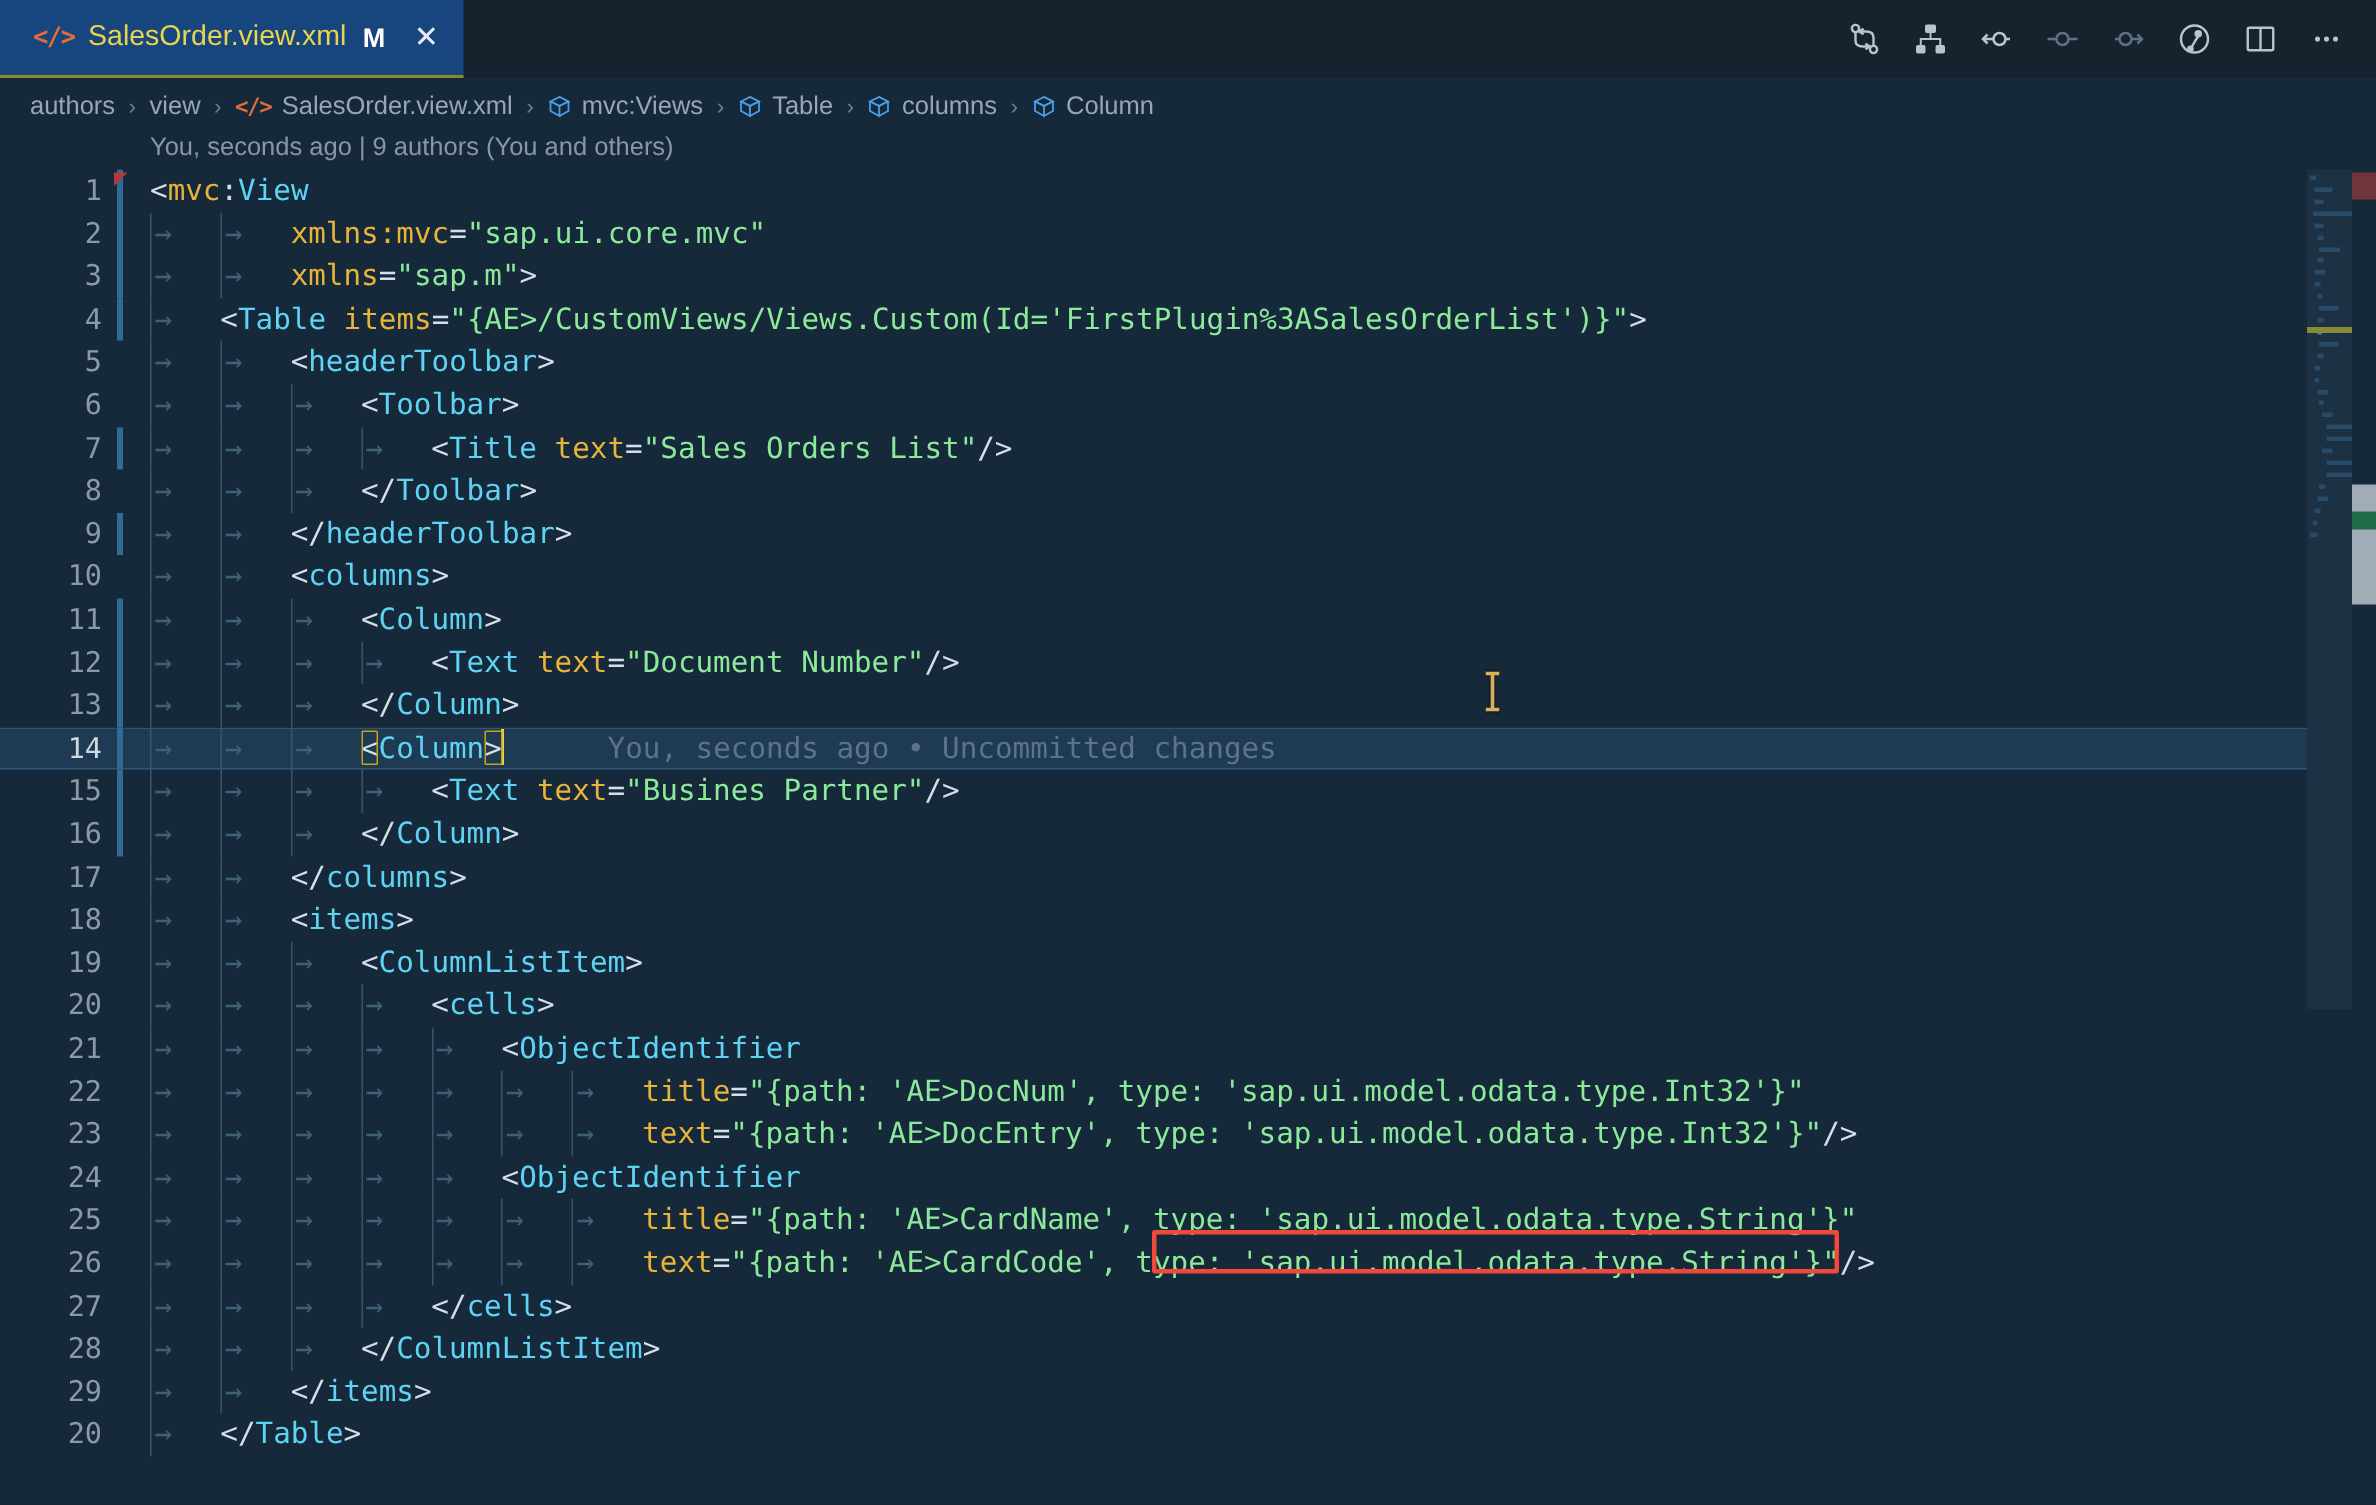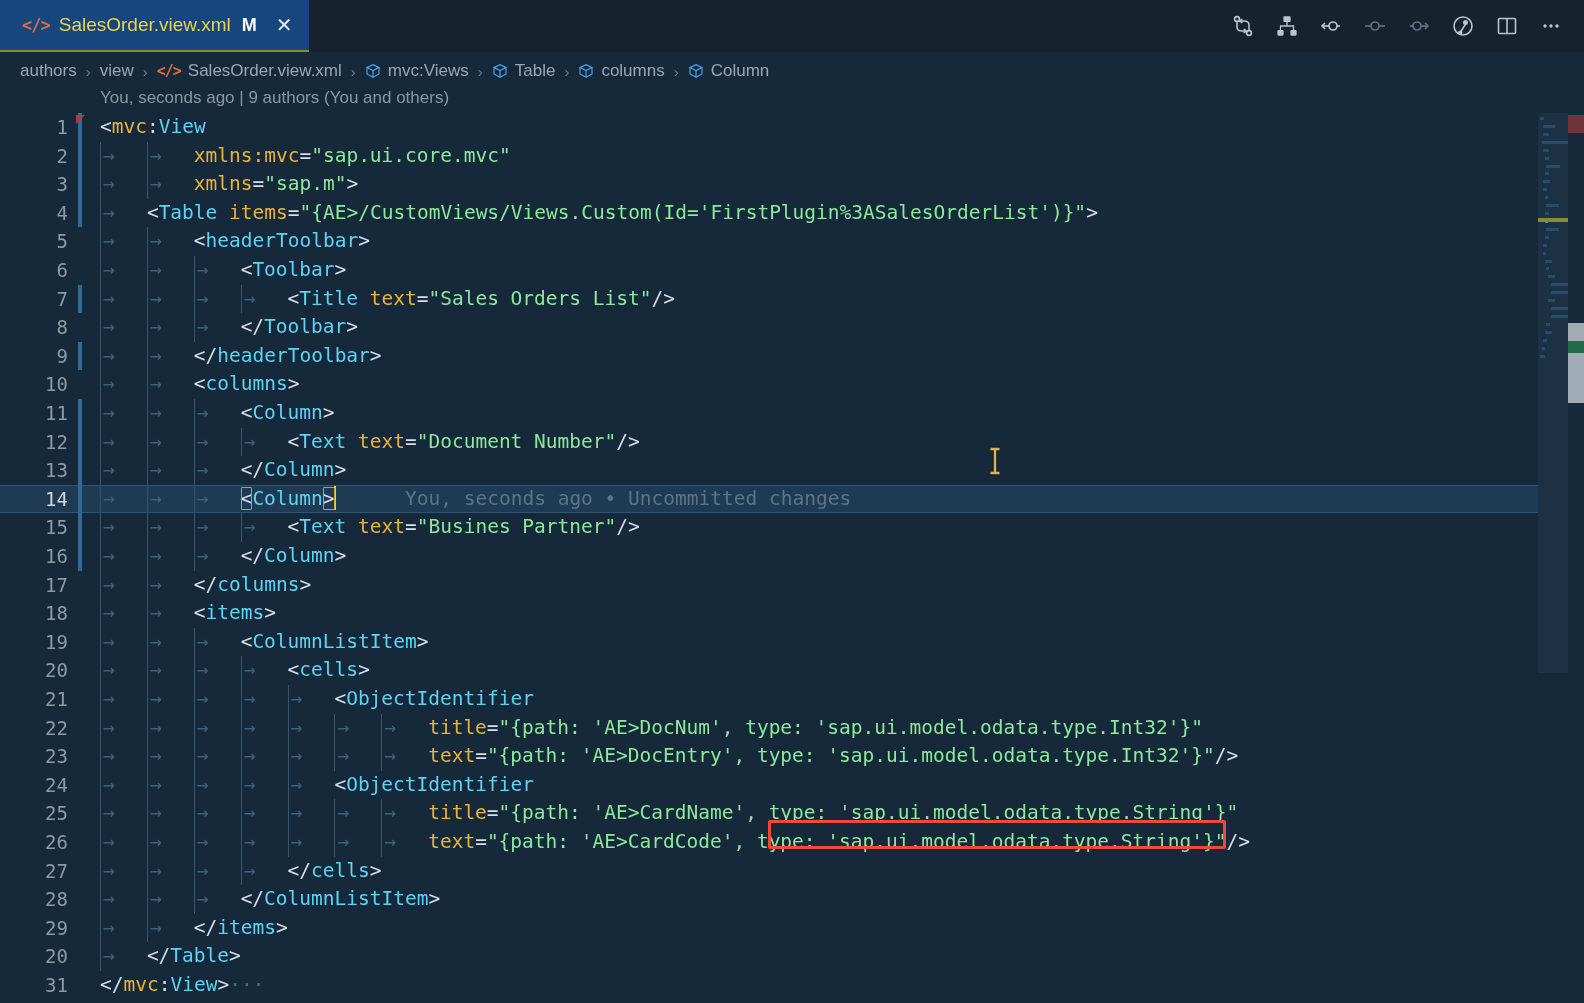--- a/index.html
+++ b/index.html
@@ -376,21 +376,20 @@
         <div class="line" style="position: absolute; left: 0px; top: 572px; width: 100%;"><div class="ln">21</div><div class="guides"><div class="guide" style="left: 0px;"></div><span class="ws" style="left: 3px;">→</span><div class="guide" style="left: 46.88px;"></div><span class="ws" style="left: 49.88px;">→</span><div class="guide" style="left: 93.76px;"></div><span class="ws" style="left: 96.76px;">→</span><div class="guide" style="left: 140.64px;"></div><span class="ws" style="left: 143.64px;">→</span><div class="guide" style="left: 187.52px;"></div><span class="ws" style="left: 190.52px;">→</span></div><div class="code" style="left: 334.4px;"><span class="punct">&lt;</span><span class="tag">ObjectIdentifier</span></div></div>
         <div class="line" style="position: absolute; left: 0px; top: 600.6px; width: 100%;"><div class="ln">22</div><div class="guides"><div class="guide" style="left: 0px;"></div><span class="ws" style="left: 3px;">→</span><div class="guide" style="left: 46.88px;"></div><span class="ws" style="left: 49.88px;">→</span><div class="guide" style="left: 93.76px;"></div><span class="ws" style="left: 96.76px;">→</span><div class="guide" style="left: 140.64px;"></div><span class="ws" style="left: 143.64px;">→</span><div class="guide" style="left: 187.52px;"></div><span class="ws" style="left: 190.52px;">→</span><div class="guide" style="left: 234.4px;"></div><span class="ws" style="left: 237.4px;">→</span><div class="guide" style="left: 281.28px;"></div><span class="ws" style="left: 284.28px;">→</span></div><div class="code" style="left: 428.16px;"><span class="attr">title</span><span class="eq">=</span><span class="str">"{path: 'AE&gt;DocNum', type: 'sap.ui.model.odata.type.Int32'}"</span></div></div>
         <div class="line" style="position: absolute; left: 0px; top: 629.2px; width: 100%;"><div class="ln">23</div><div class="guides"><div class="guide" style="left: 0px;"></div><span class="ws" style="left: 3px;">→</span><div class="guide" style="left: 46.88px;"></div><span class="ws" style="left: 49.88px;">→</span><div class="guide" style="left: 93.76px;"></div><span class="ws" style="left: 96.76px;">→</span><div class="guide" style="left: 140.64px;"></div><span class="ws" style="left: 143.64px;">→</span><div class="guide" style="left: 187.52px;"></div><span class="ws" style="left: 190.52px;">→</span><div class="guide" style="left: 234.4px;"></div><span class="ws" style="left: 237.4px;">→</span><div class="guide" style="left: 281.28px;"></div><span class="ws" style="left: 284.28px;">→</span></div><div class="code" style="left: 428.16px;"><span class="attr">text</span><span class="eq">=</span><span class="str">"{path: 'AE&gt;DocEntry', type: 'sap.ui.model.odata.type.Int32'}"</span><span class="punct">/&gt;</span></div></div>
         <div class="line" style="position: absolute; left: 0px; top: 657.8px; width: 100%;"><div class="ln">24</div><div class="guides"><div class="guide" style="left: 0px;"></div><span class="ws" style="left: 3px;">→</span><div class="guide" style="left: 46.88px;"></div><span class="ws" style="left: 49.88px;">→</span><div class="guide" style="left: 93.76px;"></div><span class="ws" style="left: 96.76px;">→</span><div class="guide" style="left: 140.64px;"></div><span class="ws" style="left: 143.64px;">→</span><div class="guide" style="left: 187.52px;"></div><span class="ws" style="left: 190.52px;">→</span></div><div class="code" style="left: 334.4px;"><span class="punct">&lt;</span><span class="tag">ObjectIdentifier</span></div></div>
         <div class="line" style="position: absolute; left: 0px; top: 686.4px; width: 100%;"><div class="ln">25</div><div class="guides"><div class="guide" style="left: 0px;"></div><span class="ws" style="left: 3px;">→</span><div class="guide" style="left: 46.88px;"></div><span class="ws" style="left: 49.88px;">→</span><div class="guide" style="left: 93.76px;"></div><span class="ws" style="left: 96.76px;">→</span><div class="guide" style="left: 140.64px;"></div><span class="ws" style="left: 143.64px;">→</span><div class="guide" style="left: 187.52px;"></div><span class="ws" style="left: 190.52px;">→</span><div class="guide" style="left: 234.4px;"></div><span class="ws" style="left: 237.4px;">→</span><div class="guide" style="left: 281.28px;"></div><span class="ws" style="left: 284.28px;">→</span></div><div class="code" style="left: 428.16px;"><span class="attr">title</span><span class="eq">=</span><span class="str">"{path: 'AE&gt;CardName', type: 'sap.ui.model.odata.type.String'}"</span></div></div>
         <div class="line" style="position: absolute; left: 0px; top: 715px; width: 100%;"><div class="ln">26</div><div class="guides"><div class="guide" style="left: 0px;"></div><span class="ws" style="left: 3px;">→</span><div class="guide" style="left: 46.88px;"></div><span class="ws" style="left: 49.88px;">→</span><div class="guide" style="left: 93.76px;"></div><span class="ws" style="left: 96.76px;">→</span><div class="guide" style="left: 140.64px;"></div><span class="ws" style="left: 143.64px;">→</span><div class="guide" style="left: 187.52px;"></div><span class="ws" style="left: 190.52px;">→</span><div class="guide" style="left: 234.4px;"></div><span class="ws" style="left: 237.4px;">→</span><div class="guide" style="left: 281.28px;"></div><span class="ws" style="left: 284.28px;">→</span></div><div class="code" style="left: 428.16px;"><span class="attr">text</span><span class="eq">=</span><span class="str">"{path: 'AE&gt;CardCode', type: 'sap.ui.model.odata.type.String'}"</span><span class="punct">/&gt;</span></div></div>
         <div class="line" style="position: absolute; left: 0px; top: 743.6px; width: 100%;"><div class="ln">27</div><div class="guides"><div class="guide" style="left: 0px;"></div><span class="ws" style="left: 3px;">→</span><div class="guide" style="left: 46.88px;"></div><span class="ws" style="left: 49.88px;">→</span><div class="guide" style="left: 93.76px;"></div><span class="ws" style="left: 96.76px;">→</span><div class="guide" style="left: 140.64px;"></div><span class="ws" style="left: 143.64px;">→</span></div><div class="code" style="left: 287.52px;"><span class="punct">&lt;/</span><span class="tag">cells</span><span class="punct">&gt;</span></div></div>
         <div class="line" style="position: absolute; left: 0px; top: 772.2px; width: 100%;"><div class="ln">28</div><div class="guides"><div class="guide" style="left: 0px;"></div><span class="ws" style="left: 3px;">→</span><div class="guide" style="left: 46.88px;"></div><span class="ws" style="left: 49.88px;">→</span><div class="guide" style="left: 93.76px;"></div><span class="ws" style="left: 96.76px;">→</span></div><div class="code" style="left: 240.64px;"><span class="punct">&lt;/</span><span class="tag">ColumnListItem</span><span class="punct">&gt;</span></div></div>
         <div class="line" style="position: absolute; left: 0px; top: 800.8px; width: 100%;"><div class="ln">29</div><div class="guides"><div class="guide" style="left: 0px;"></div><span class="ws" style="left: 3px;">→</span><div class="guide" style="left: 46.88px;"></div><span class="ws" style="left: 49.88px;">→</span></div><div class="code" style="left: 193.76px;"><span class="punct">&lt;/</span><span class="tag">items</span><span class="punct">&gt;</span></div></div>
         <div class="line" style="position: absolute; left: 0px; top: 829.4px; width: 100%;"><div class="ln">20</div><div class="guides"><div class="guide" style="left: 0px;"></div><span class="ws" style="left: 3px;">→</span></div><div class="code" style="left: 146.88px;"><span class="punct">&lt;/</span><span class="tag">Table</span><span class="punct">&gt;</span></div></div>
-        <div class="line" style="position: absolute; left: 0px; top: 858px; width: 100%;"><div class="ln">31</div><div class="guides"></div><div class="code" style="left: 100px;"><span class="punct">&lt;/</span><span class="tagns">mvc</span><span class="punct">:</span><span class="tag">View</span><span class="punct">&gt;</span><span class="dots">···</span></div></div>
       </div>
     <div id="redbox"></div>
   </div>
 
   <div id="minimap">
       <div class="mm-line" style="top: 4px; left: 2px; width: 3.78px;"></div>
       <div class="mm-line" style="top: 11.92px; left: 5.2px; width: 11.34px;"></div>
       <div class="mm-line" style="top: 19.84px; left: 5.2px; width: 5.88px;"></div>
       <div class="mm-line" style="top: 27.76px; left: 3.6px; width: 26px;"></div>
       <div class="mm-line" style="top: 35.68px; left: 5.2px; width: 6.3px;"></div>

